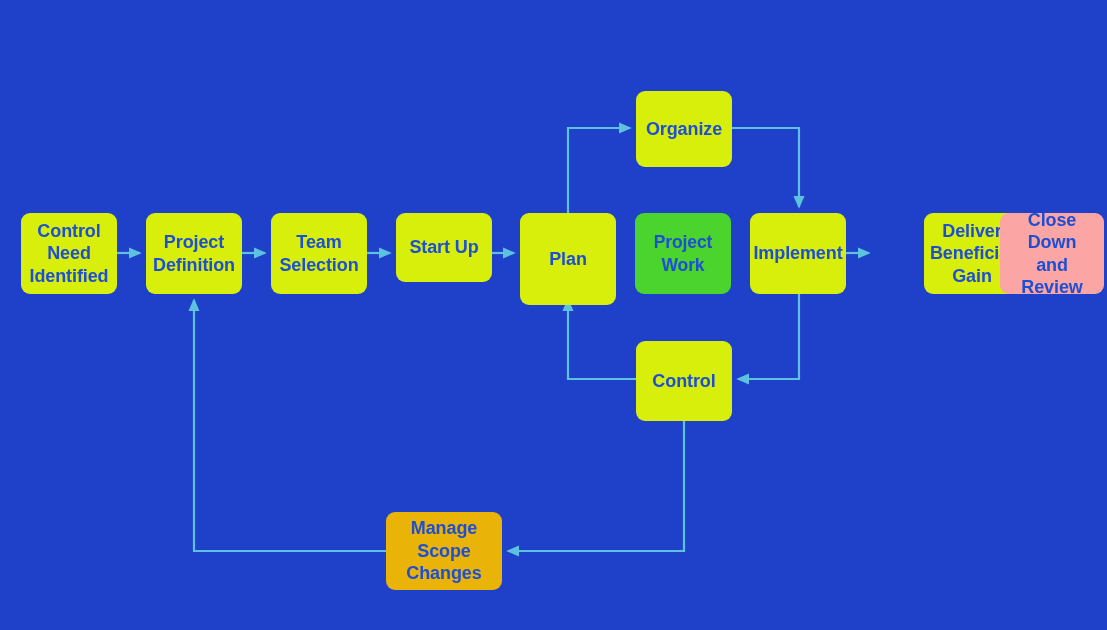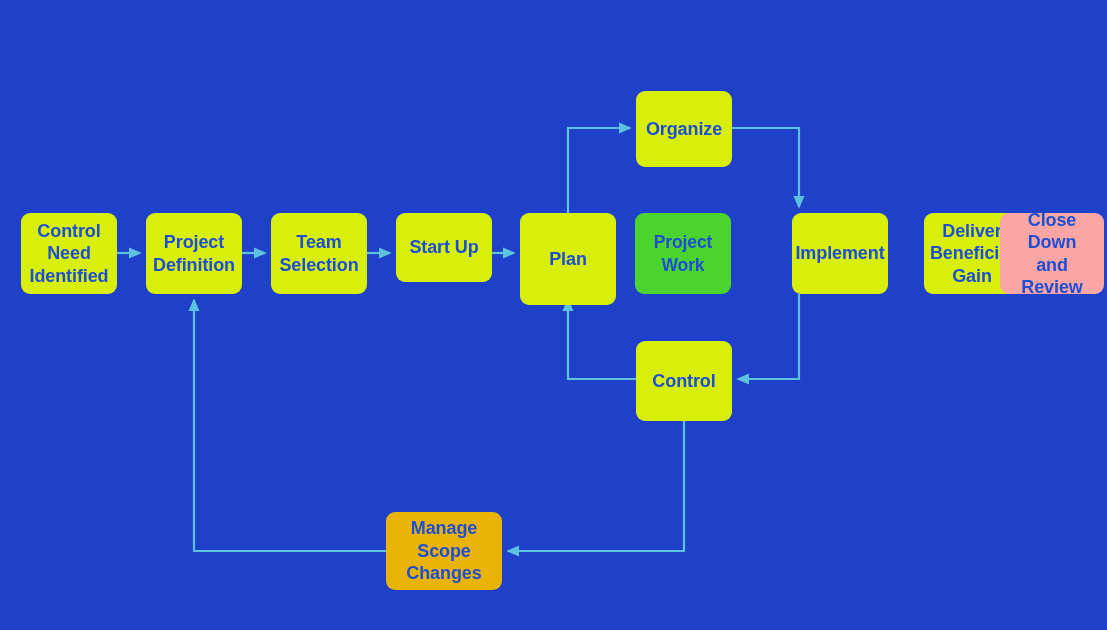--- a/index.html
+++ b/index.html
@@ -82,21 +82,21 @@
 Need
 Identified</div>
       <div class="node" style="left: 146px; top: 213px; width: 96px; height: 81px; background: rgb(216, 239, 11); color: rgb(29, 79, 212);">Project
 Definition</div>
       <div class="node" style="left: 271px; top: 213px; width: 96px; height: 81px; background: rgb(216, 239, 11); color: rgb(29, 79, 212);">Team
 Selection</div>
       <div class="node" style="left: 396px; top: 213px; width: 96px; height: 69px; background: rgb(216, 239, 11); color: rgb(29, 79, 212);">Start Up</div>
       <div class="node" style="left: 520px; top: 213px; width: 96px; height: 92px; background: rgb(216, 239, 11); color: rgb(29, 79, 212);">Plan</div>
       <div class="node accent" style="left: 635px; top: 213px; width: 96px; height: 81px; background: rgb(75, 211, 46); color: rgb(29, 79, 212);">Project
 Work</div>
-      <div class="node" style="left: 750px; top: 213px; width: 96px; height: 81px; background: rgb(216, 239, 11); color: rgb(29, 79, 212); margin-left: 42px;">Implement</div>
+      <div class="node" style="left: 750px; top: 213px; width: 96px; height: 81px; background: rgb(216, 239, 11); color: rgb(29, 79, 212);">Implement</div>
       <div class="node" style="left: 924px; top: 213px; width: 96px; height: 81px; background: rgb(216, 239, 11); color: rgb(29, 79, 212);">Deliver
 Beneficial
 Gain</div>
       <div class="node" style="left: 1000px; top: 213px; width: 104px; height: 81px; background: #fca5a5; color: rgb(29, 79, 212);">Close Down
 and Review</div>
       <div class="node" style="left: 636px; top: 91px; width: 96px; height: 76px; background: rgb(216, 239, 11); color: rgb(29, 79, 212);">Organize</div>
       <div class="node" style="left: 636px; top: 341px; width: 96px; height: 80px; background: rgb(216, 239, 11); color: rgb(29, 79, 212);">Control</div>
       <div class="node" style="left: 386px; top: 512px; width: 116px; height: 78px; background: #eab308; color: rgb(29, 79, 212);">Manage Scope
 Changes</div>
     </div>

